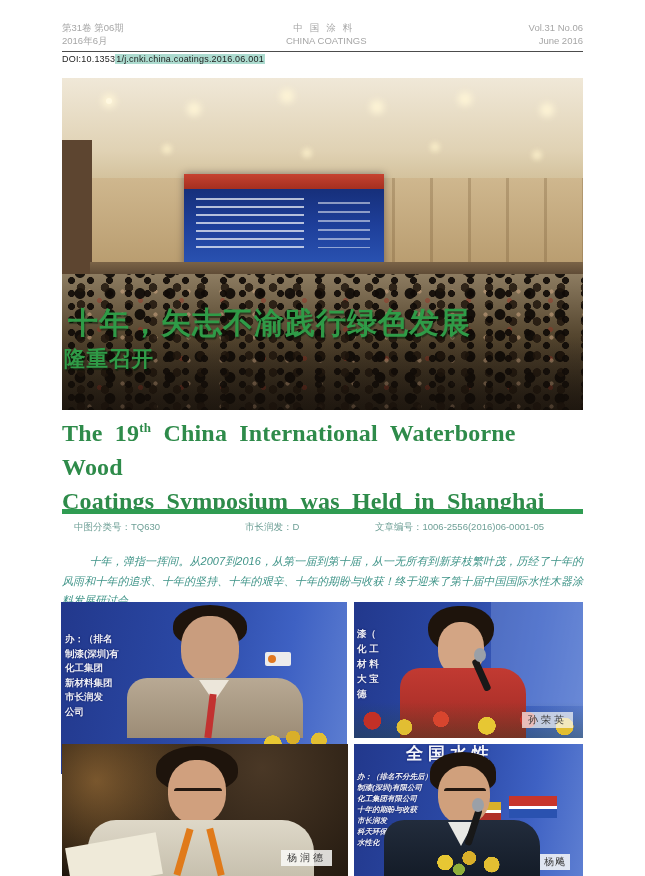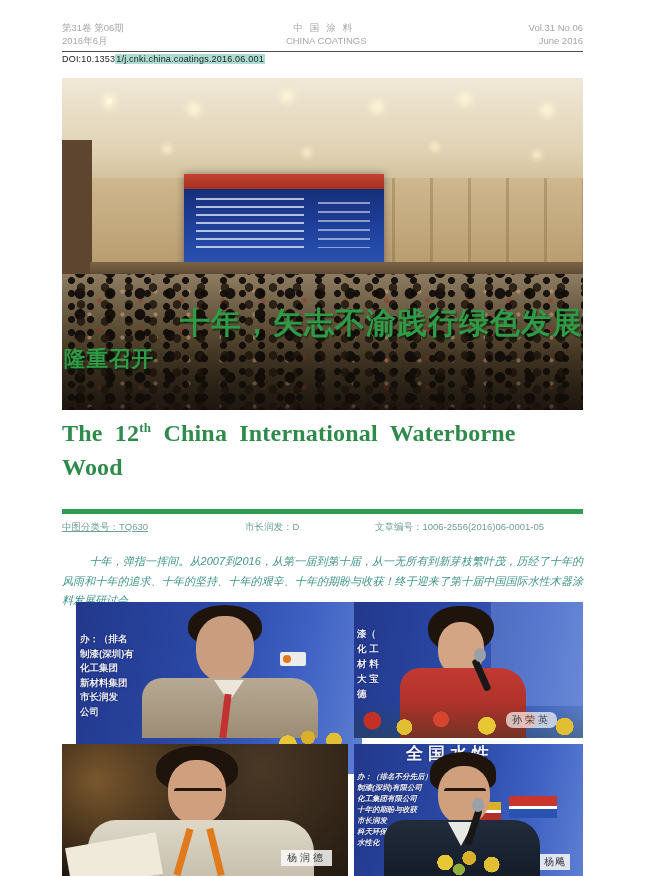--- a/index.html
+++ b/index.html
@@ -56,49 +56,49 @@
       radial-gradient(circle at 50% 50%, rgba(158,44,32,.4) 0 2.2px, transparent 2.8px),
       linear-gradient(#8d7c61,#55462f 45%,#2b2217 100%);
     background-size:19px 13px,24px 17px,30px 21px,33px 23px,41px 29px,100% 100%;
     background-position:0 0,7px 5px,3px 9px,11px 6px,17px 12px,0 0;}
   .mp-audience-shade{position:absolute;left:0;top:258px;width:100%;height:74px;
     background:linear-gradient(rgba(20,14,9,0),rgba(20,14,9,.55));}
 
   
   .cn-title{position:absolute;left:0;top:224px;width:100%;color:#2f9b47;font-weight:bold;
             text-shadow:1px 1.5px 1px rgba(0,25,5,.5);}
-  .cn-title .l1{font-size:30px;line-height:42px;letter-spacing:1px;padding-left:0;text-align:right;}
+  .cn-title .l1{font-size:30px;line-height:42px;letter-spacing:1px;padding-left:6px;}
   .cn-title .l2{font-size:21.5px;line-height:31px;padding-left:24px;letter-spacing:.5px;}
   .cn-title .l3{font-size:21.5px;line-height:31px;padding-left:2px;letter-spacing:1px;}
 
   
   .en-title{position:absolute;left:62px;top:411px;width:521px;
             font-family:"Liberation Serif",serif;font-weight:bold;font-size:24px;
             line-height:34px;color:#2e8b4a;word-spacing:6px;letter-spacing:.2px;}
   .en-title sup{font-size:13px;}
 
   .byline{position:absolute;left:62px;top:486px;font-size:9.5px;color:#2e2e2e;}
   .byline .mk{letter-spacing:1px;margin-right:6px;color:#444;}
   .byline .cn{margin-right:8px;}
 
   .green-bar{position:absolute;left:62px;top:509px;width:521px;height:5px;background:#2f9c52;}
 
   .meta-row{position:absolute;left:62px;top:521px;width:521px;font-size:9.5px;color:#6fa097;}
   .meta-row span{position:absolute;top:0;white-space:nowrap;}
-  .meta-clc{left:0;text-decoration:underline;}
+  .meta-clc{left:12px;}
   .meta-doc{left:183px;}
   .meta-art{left:313px;}
 
   .intro{position:absolute;left:62px;top:552px;width:521px;margin:0;
          font-size:11px;line-height:19.5px;color:#3f9488;font-style:italic;
          text-indent:2.5em;text-align:justify;}
 
   
   .ph{position:absolute;overflow:hidden;background:#26408f;}
-  .ph-a{left:76px;top:602px;width:286px;height:172px;text-decoration:underline;}
+  .ph-a{left:61px;top:602px;width:286px;height:172px;text-decoration:underline;}
   .ph-b{left:354px;top:602px;width:229px;height:136px;}
   .ph-c{left:62px;top:744px;width:286px;height:132px;background:#1b130c;}
   .ph-d{left:354px;top:744px;width:229px;height:132px;}
 
   .bg-blue{position:absolute;inset:0;
     background:linear-gradient(100deg,#22388c 0%,#2b49a6 45%,#3e61c3 75%,#5e7fd2 100%);}
   .screen-text{position:absolute;color:rgba(255,255,255,.93);font-weight:bold;
     text-shadow:0 0 2px rgba(0,0,70,.7);}
   .screen-text span{display:block;}
   .st-a{left:4px;top:30px;font-size:9.5px;line-height:14.5px;}
@@ -144,21 +144,21 @@
   .b-mic{left:124px;top:56px;height:34px;transform:rotate(-24deg);}
   .b-mictip{left:120px;top:46px;}
   .fl-b{left:0;bottom:0;width:100%;height:36px;background:
     radial-gradient(circle 9px at 8% 52%,#c23026 97%,transparent),
     radial-gradient(circle 8px at 22% 70%,#e2be32 97%,transparent),
     radial-gradient(circle 8px at 38% 48%,#d8452e 97%,transparent),
     radial-gradient(circle 9px at 58% 66%,#e7c733 97%,transparent),
     radial-gradient(circle 8px at 76% 50%,#c33026 97%,transparent),
     radial-gradient(circle 9px at 92% 68%,#e2be32 97%,transparent),
     linear-gradient(rgba(40,70,40,0),rgba(40,70,40,.35));}
-  .ph-b .caption{left:152px;bottom:10px;background:rgba(250,250,248,.7);border-radius:7px;}
+  .ph-b .caption{left:168px;bottom:10px;background:rgba(250,250,248,.7);}
 
   
   .c-bg{position:absolute;inset:0;background:
     radial-gradient(circle at 12% 28%,rgba(196,140,72,.55),transparent 42%),
     radial-gradient(circle at 70% 18%,#4a3826,#241a10 62%,#120d08);}
   .c-hair{left:94px;top:2px;width:82px;height:46px;}
   .c-face{left:106px;top:16px;width:58px;height:64px;background:#d0a07e;}
   .c-glasses{left:112px;top:44px;width:48px;}
   .c-torso{left:26px;top:76px;width:226px;height:56px;background:linear-gradient(#ded8c8,#c7c0ae);border-radius:28px 32px 0 0;}
   .c-lanyard{position:absolute;left:118px;top:84px;width:7px;height:48px;background:#e07a1a;transform:rotate(16deg);}
@@ -223,21 +223,21 @@
     <div class="mp-stage"></div>
     <div class="mp-audience"></div>
     <div class="mp-audience-shade"></div>
 
     <div class="cn-title">
       <div class="l1">十年，矢志不渝践行绿色发展</div>
       <div class="l3">隆重召开</div>
     </div>
   </figure>
 
-  <h1 class="en-title" style="margin:0"><span>The 12</span><sup>th</sup><span> China International Waterborne Wood</span><br></h1>
+  <h1 class="en-title" style="margin:0"><span>The 19</span><sup>th</sup><span> China International Waterborne Wood</span><br><span>Coatings Symposium was Held in Shanghai</span></h1>
 
 
   <div class="green-bar"></div>
 
   <div class="meta-row">
     <span class="meta-clc">中图分类号：TQ630</span>
     <span class="meta-doc">市长润发：D</span>
     <span class="meta-art">文章编号：1006-2556(2016)06-0001-05</span>
   </div>
 

